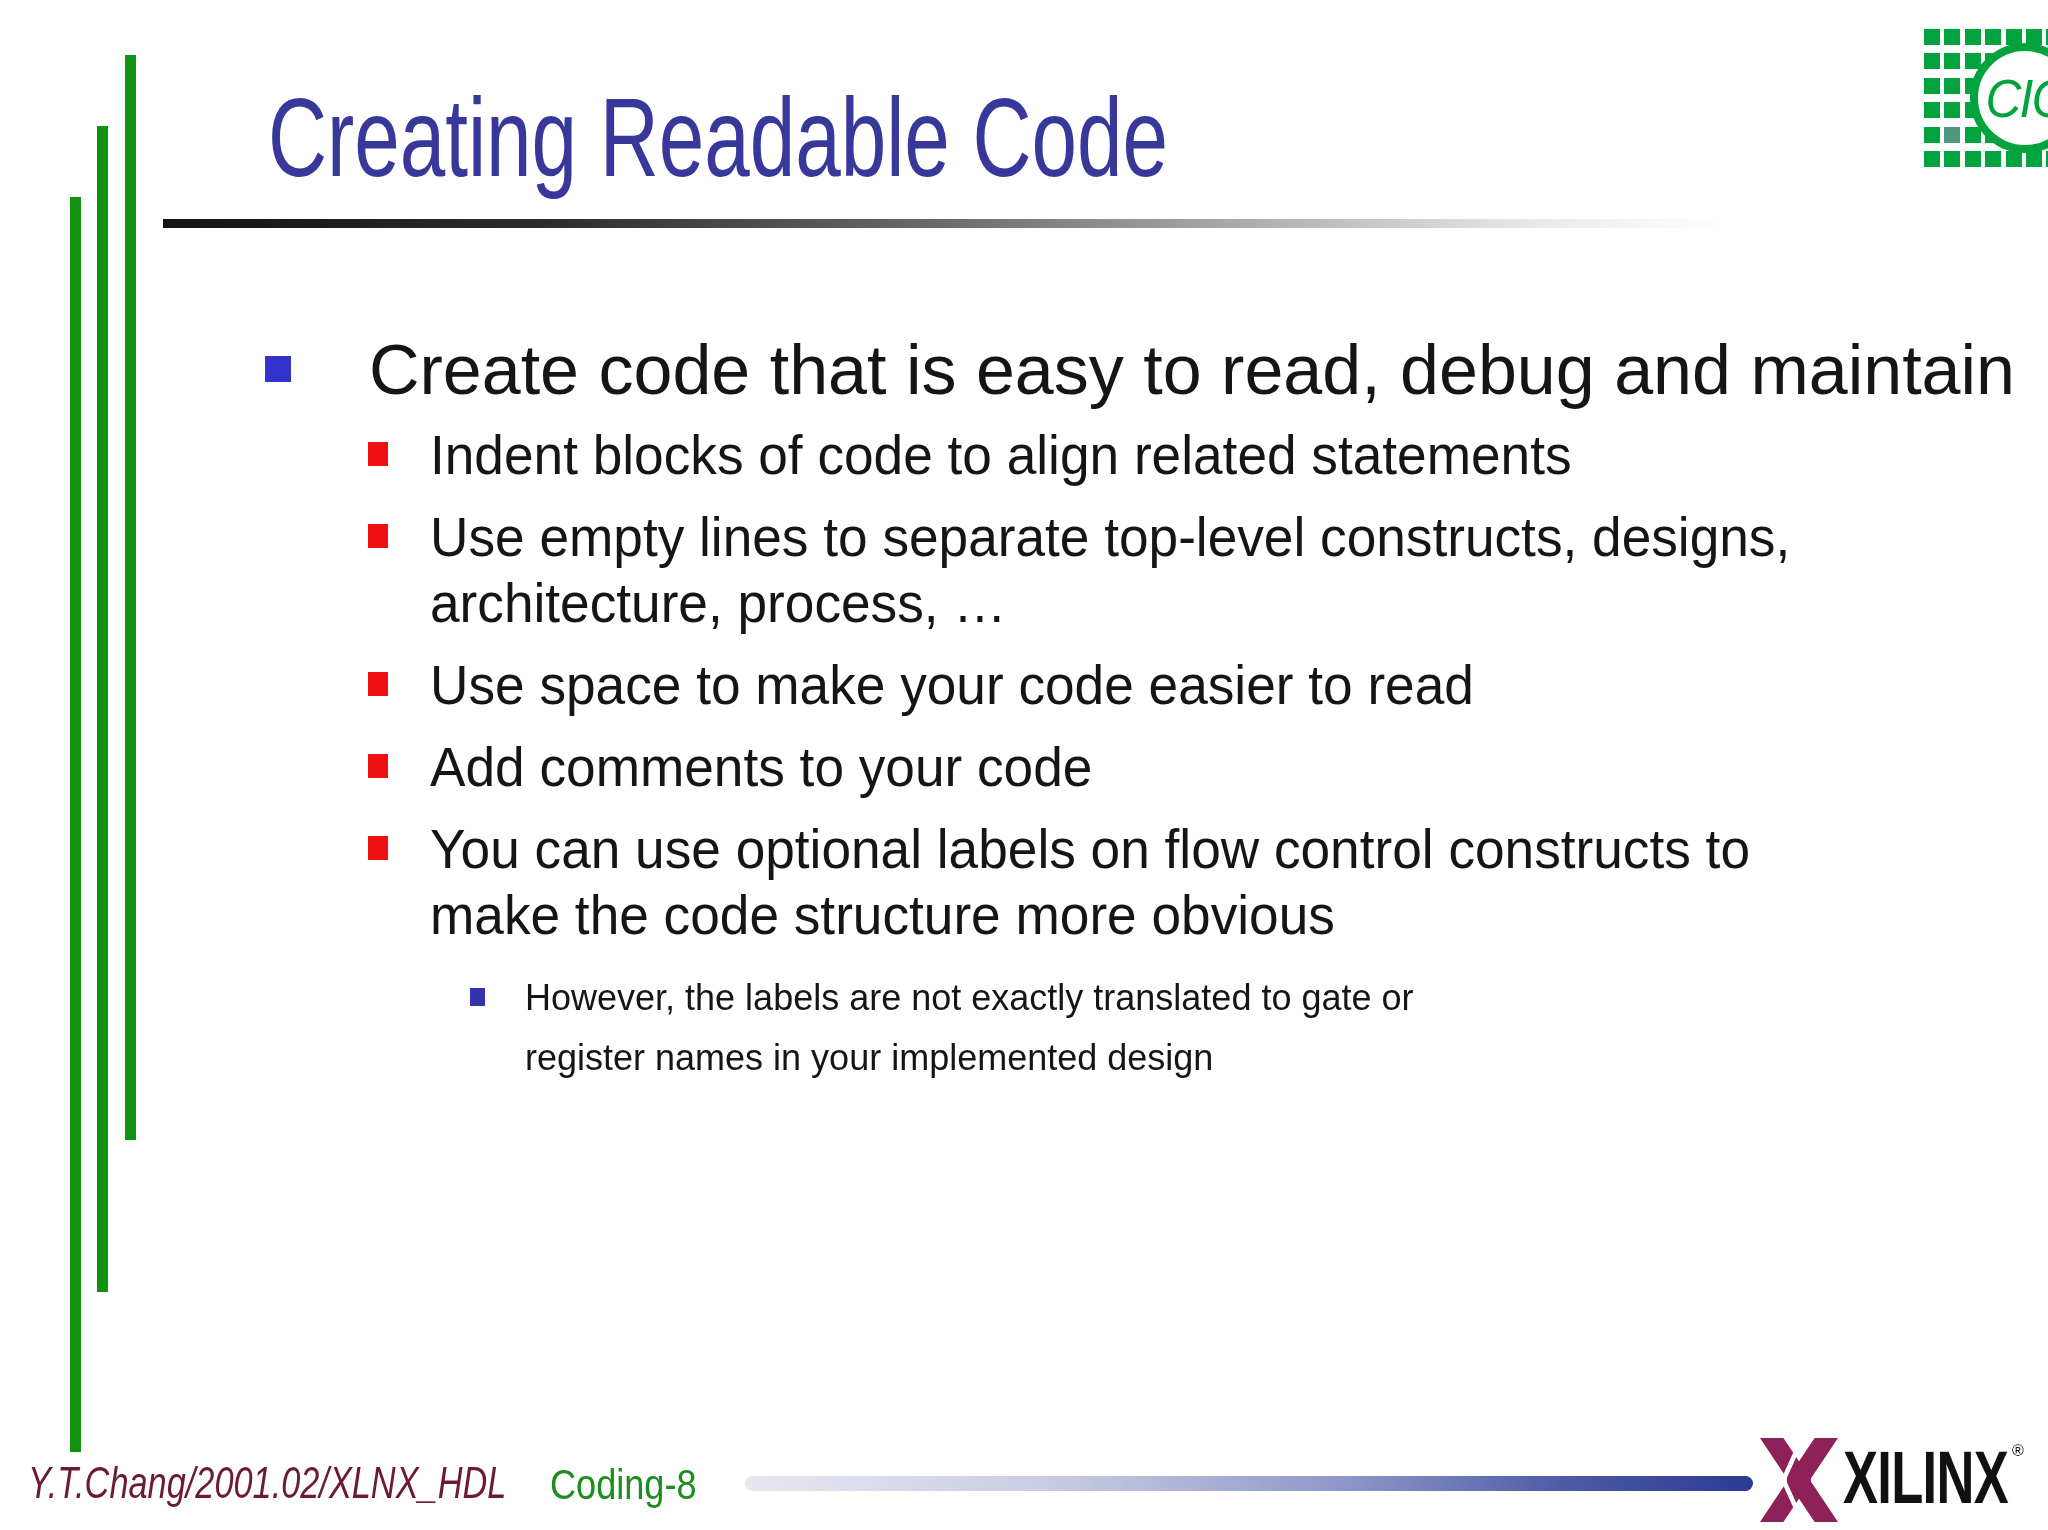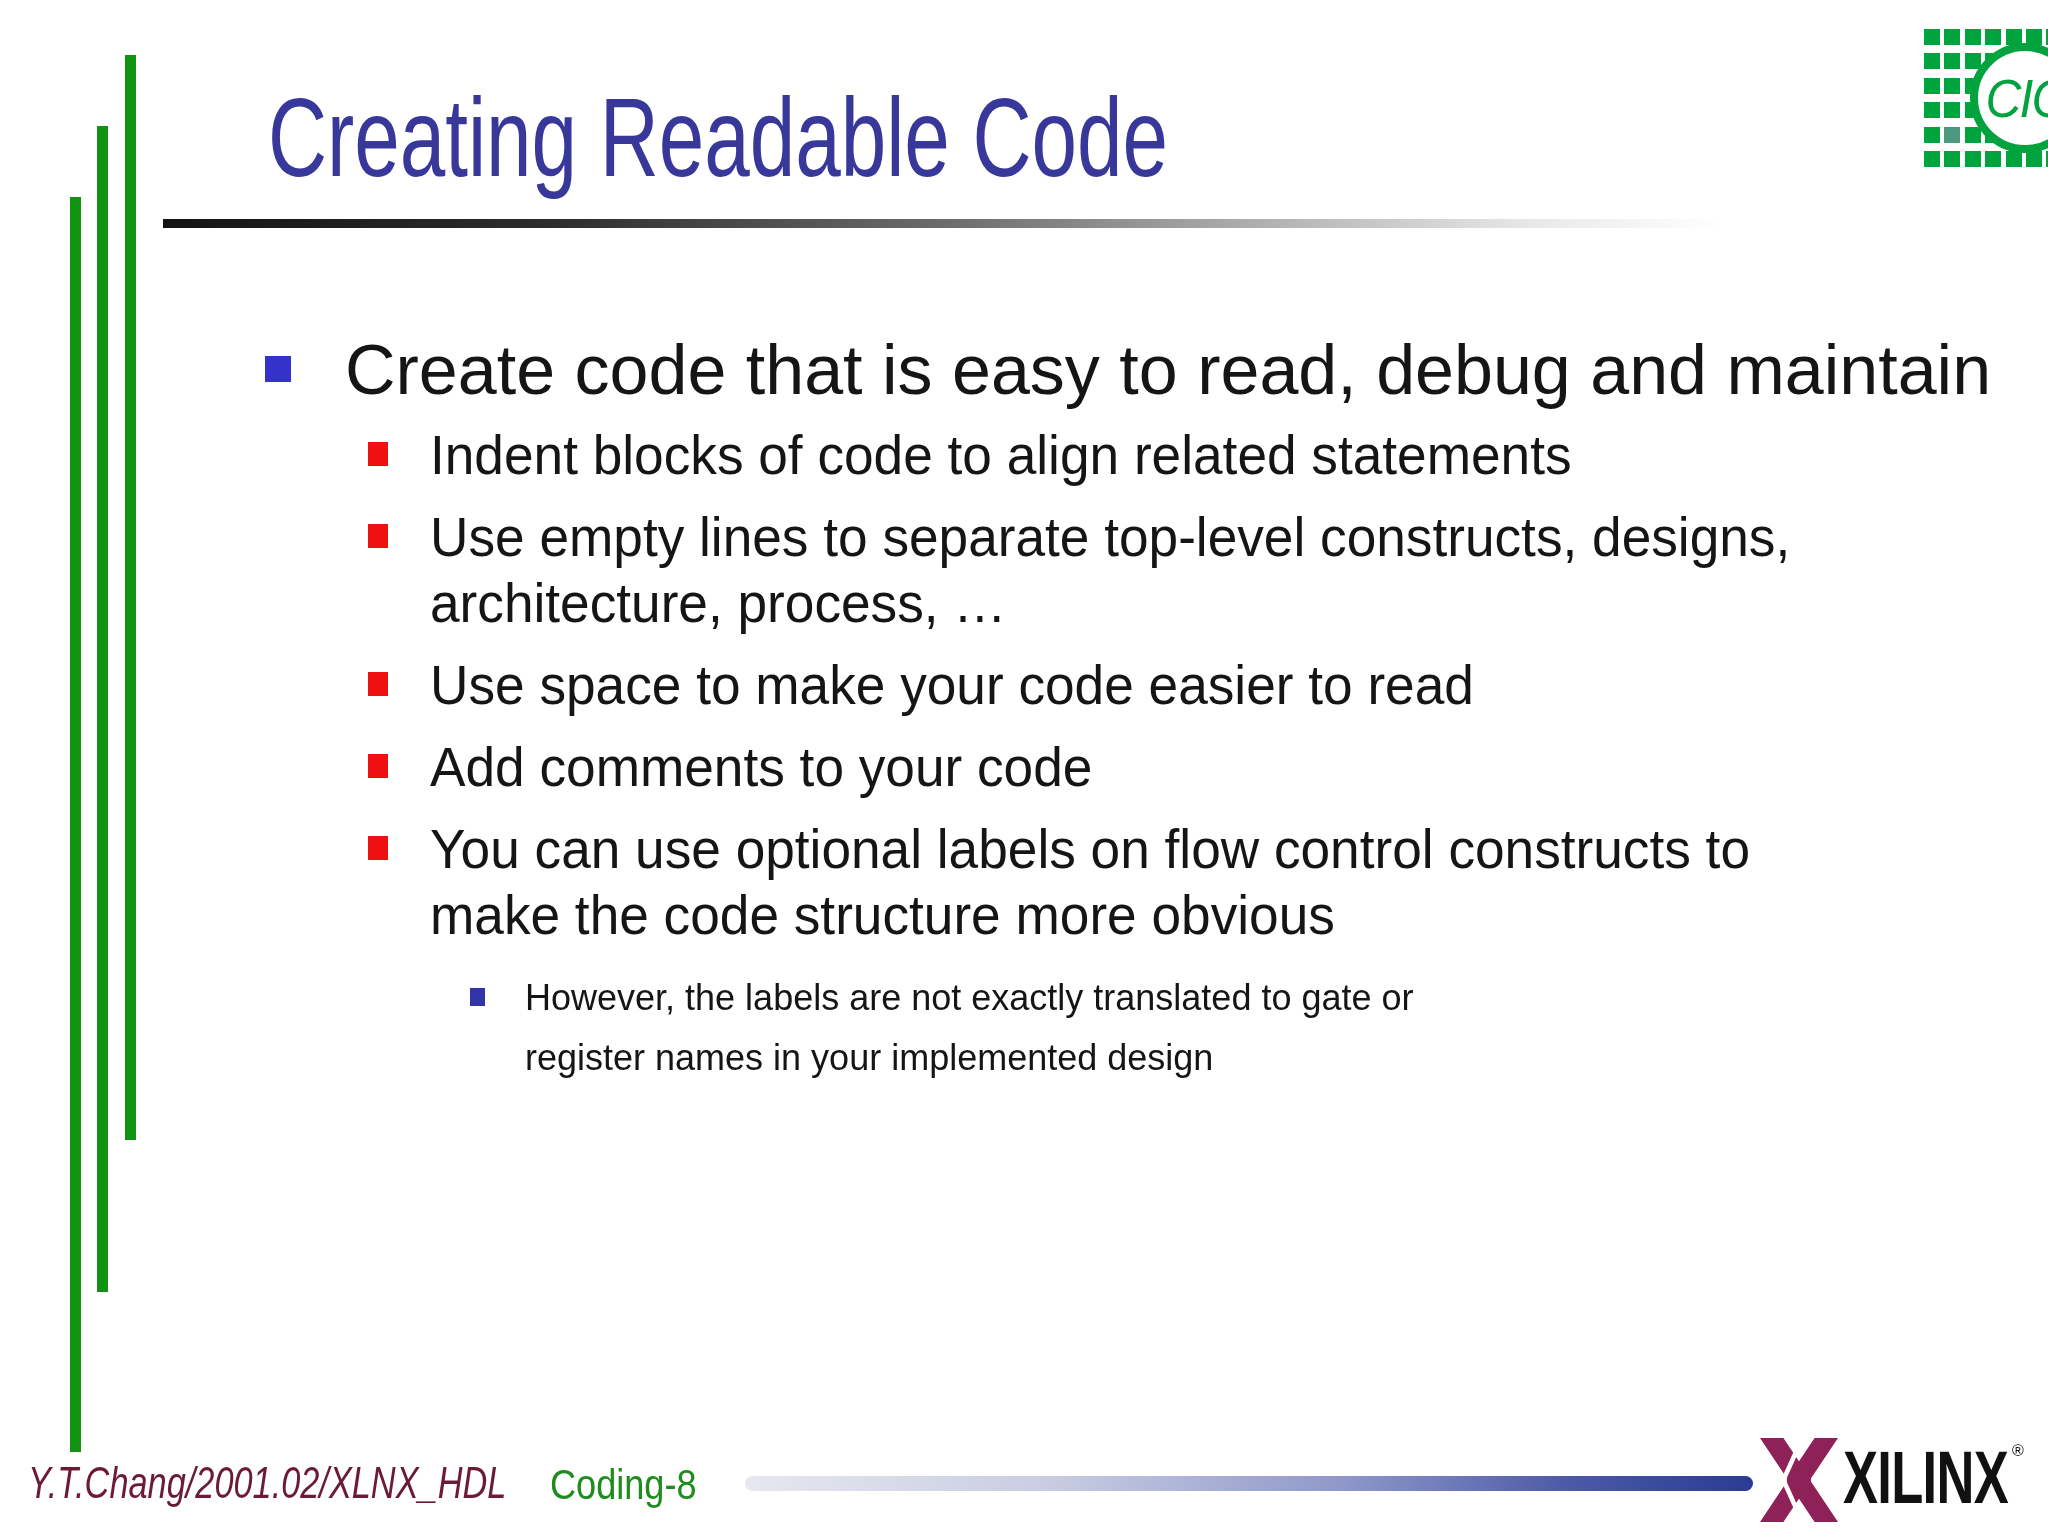--- a/index.html
+++ b/index.html
@@ -29,21 +29,21 @@
   .cic-text{font-size:54px;font-style:italic;color:var(--cic-green,#00A33E);
             transform:scaleX(.92);letter-spacing:-2px;}
 
   
   .bullets{position:absolute;left:265px;top:334px;width:1750px;}
   .row{position:relative;}
   .row:first-child{margin-top:0 !important;}
   .marker{position:absolute;display:block;}
   .line{white-space:nowrap;}
   .seg-b{font-weight:bold;}
-  .lv1{padding-left:80px;font-size:70px;line-height:72px;margin-top:22px;}
+  .lv1{padding-left:80px;font-size:70px;line-height:72px;margin-top:22px;text-align:right;}
   .lv1 .marker{left:0;top:22px;width:26px;height:26px;background:var(--bullet-l1,#3333CC);}
   .lv2{padding-left:165px;font-size:56px;line-height:66px;margin-top:16px;}
   .lv2 .marker{left:103px;top:20px;width:20px;height:24px;background:var(--bullet-l2,#EE1111);}
   .lv2 .line{transform:scaleX(.95);transform-origin:0 50%;}
   .lv3{padding-left:260px;font-size:36px;line-height:60px;margin-top:20px;}
   .lv3 .marker{left:205px;top:20px;width:15px;height:18px;background:var(--bullet-l3,#3333AA);}
 
   
   .footer-credit{position:absolute;left:28px;top:1458px;font-size:44px;line-height:50px;font-style:italic;
                  color:var(--credit-maroon,#6B1A38);transform:scaleX(.78);transform-origin:0 0;white-space:nowrap;}

